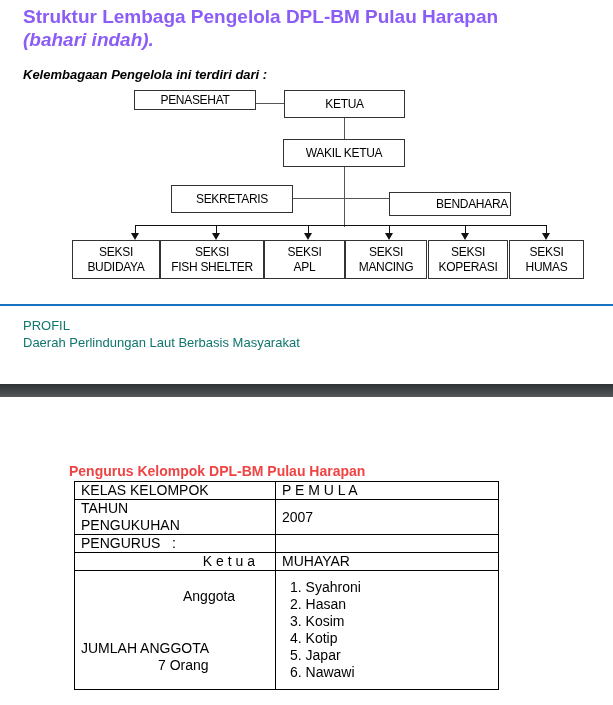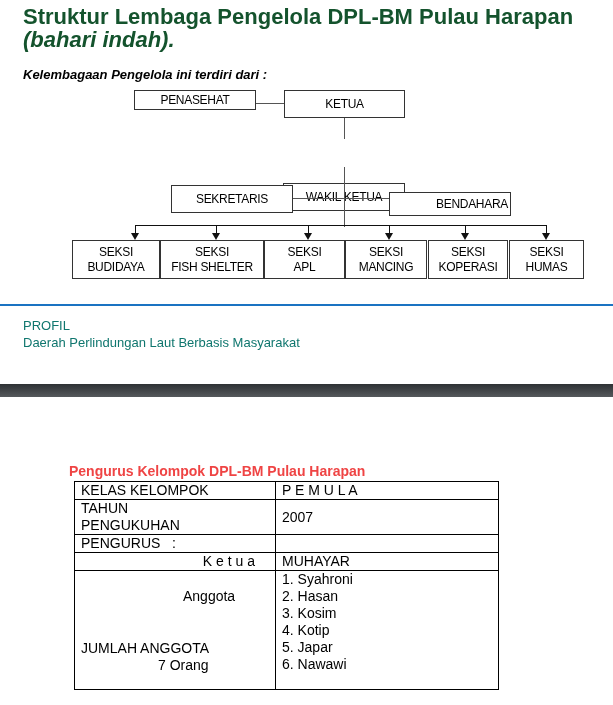--- a/index.html
+++ b/index.html
@@ -1,48 +1,48 @@
 <!DOCTYPE html>
 <html><head>
 <meta charset="utf-8">
 <style>
   html, body { margin:0; padding:0; background:#ffffff; }
   body { width:613px; height:705px; position:relative; overflow:hidden; font-family:"Liberation Sans", sans-serif; color:#000; }
-  .title { position:absolute; left:23px; top:5px; color:#14532d; font-weight:bold; font-size:22px; line-height:23px; }
+  .title { position:absolute; left:23px; top:5px; color:#8b5cf6; font-weight:bold; font-size:19px; line-height:23px; }
   .title .sub { font-style:italic; display:block; }
   .intro { position:absolute; left:23px; top:67px; font-weight:bold; font-style:italic; font-size:13px; }
   .box { position:absolute; border:1px solid #333; background:#fff; font-size:12px; text-align:center; box-sizing:border-box; display:flex; align-items:center; justify-content:center; flex-direction:column; line-height:15px; letter-spacing:-0.3px; }
   .line { position:absolute; background:#555; }
   .arrow { position:absolute; width:0; height:0; border-left:4px solid transparent; border-right:4px solid transparent; border-top:7px solid #111; }
   .hr-blue { position:absolute; left:0; top:304px; width:613px; height:2px; background:#1a73c2; }
   .profil { position:absolute; left:23px; top:317px; color:#0f766e; font-size:13px; line-height:17px; }
   .darkbar { position:absolute; left:0; top:384px; width:613px; height:13px; background:linear-gradient(#2e3134,#55595c); }
   .tbl-title { position:absolute; left:69px; top:463px; color:#ef4444; font-weight:bold; font-size:14px; }
   table.info { position:absolute; left:74px; top:481px; width:425px; border-collapse:collapse; font-size:14px; }
   table.info td { border:1px solid #000; padding:0 6px; vertical-align:top; line-height:17px; }
   .c1 { width:174px; }
   .spaced { letter-spacing:4px; }
   .right { text-align:right; }
-  ol.members { margin:0; padding:0; list-style:none; }
+  ol.members { margin:8px; padding:0; list-style:none; }
 </style>
 </head>
 <body>
 
 <div class="title">
   <span>Struktur Lembaga Pengelola DPL-BM Pulau Harapan</span>
   <span class="sub">(bahari indah).</span>
 </div>
 <div class="intro">Kelembagaan Pengelola ini terdiri dari :</div>
 
 <div>
   <div class="box" style="left:134px;top:90px;width:122px;height:20px;">PENASEHAT</div>
   <div class="line" style="left:256px;top:103px;width:28px;height:1px;"></div>
   <div class="box" style="left:284px;top:90px;width:121px;height:28px;">KETUA</div>
   <div class="line" style="left:344px;top:118px;width:1px;height:21px;"></div>
-  <div class="box" style="left:283px;top:139px;width:122px;height:28px;margin-top:44px;">WAKIL KETUA</div>
+  <div class="box" style="left:283px;top:139px;width:122px;height:28px;">WAKIL KETUA</div>
   <div class="line" style="left:344px;top:167px;width:1px;height:60px;"></div>
   <div class="box" style="left:171px;top:185px;width:122px;height:28px;">SEKRETARIS</div>
   <div class="line" style="left:293px;top:198px;width:96px;height:1px;"></div>
   <div class="box" style="left:389px;top:192px;width:122px;height:24px;padding-left:44px;">BENDAHARA</div>
   <div class="line" style="left:135px;top:225px;width:411px;height:1px;background:#111;"></div>
 
   <div class="line" style="left:135px;top:225px;width:1px;height:8px;background:#111;"></div>
   <div class="arrow" style="left:131px;top:233px;"></div>
   <div class="line" style="left:216px;top:225px;width:1px;height:8px;background:#111;"></div>
   <div class="arrow" style="left:212px;top:233px;"></div>

